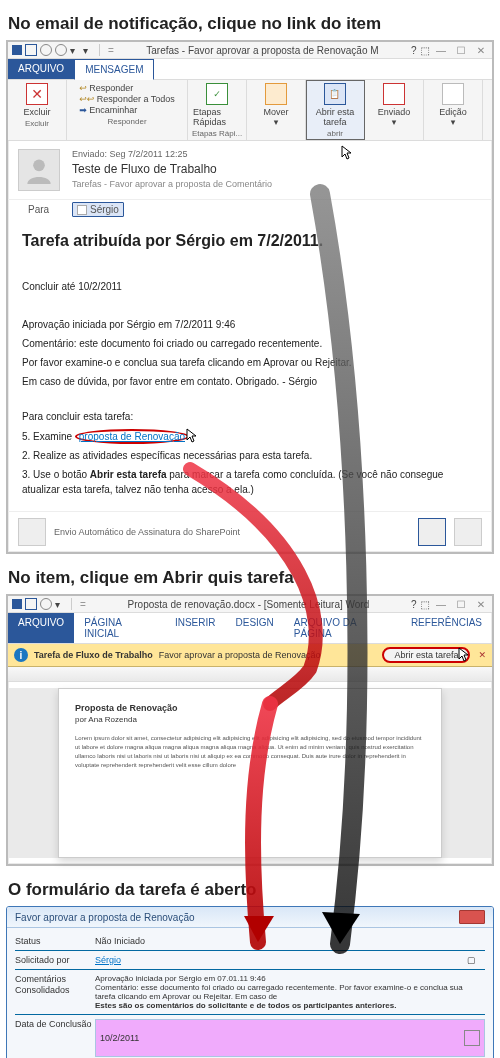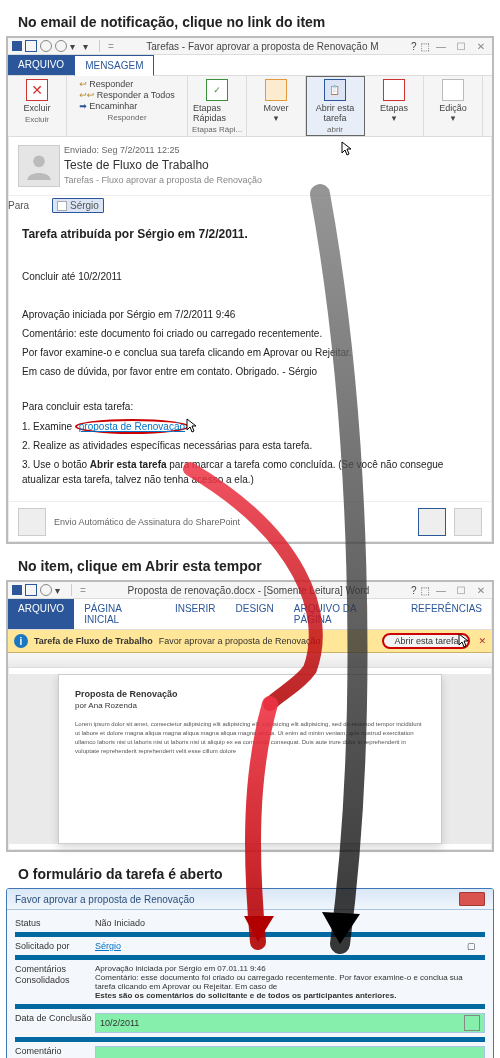--- a/index.html
+++ b/index.html
@@ -22,24 +22,24 @@
     background:#fff;
     font-size:12px;
   }
   h1.doc-title{
     color:var(--link);
     font-size:17px;
     font-weight:400;
     margin:10px 6px 14px 6px;
   }
   h2.doc-step{
-    font-size:14px;
+    font-size:17px;
     font-weight:600;
     color:#222;
-    margin:14px 6px 6px 18px;
+    margin:14px 6px 6px 8px;
   }
   .win{
     border:2px solid #bbb;
     margin:0 6px 8px 6px;
     background:#fff;
     box-shadow:0 0 0 1px #eaeaea inset;
     position:relative;
   }
   
   .ol-titlebar{
@@ -85,34 +85,34 @@
     border-right:1px solid #dcdcdc;padding:3px 5px 2px 5px;display:flex;flex-direction:column;align-items:center;min-width:48px;
   }
   .grp .stack{display:flex;flex-direction:column;gap:1px;font-size:9px;align-items:flex-start}
   .grp .icon{width:22px;height:22px;display:flex;align-items:center;justify-content:center;margin-bottom:2px}
   .grp .icon .g{width:20px;height:20px;border:1px solid #bbb;background:#fff}
   .grp .icon.blue .g{border-color:var(--blue);background:#dbe5f6}
   .grp .icon.orange .g{border-color:#e39a3c;background:#fdebcf}
   .grp .lbl{font-size:8px;color:#666;margin-top:2px;white-space:nowrap}
   .grp.sel{outline:1px solid #666;outline-offset:-1px}
   .msg-header{
-    display:flex;padding:8px 10px;gap:4px;border-bottom:1px solid #eee;font-size:10px
+    display:flex;padding:8px 10px;gap:12px;border-bottom:1px solid #eee;font-size:10px
   }
   .avatar{width:40px;height:40px;background:#e5e5e5;border:1px solid #ccc;display:flex;align-items:center;justify-content:center}
   .avatar svg{width:28px;height:28px;fill:#bbb}
   .msg-meta{flex:1}
   .msg-sent{color:#666;font-size:9px}
   .msg-subj{font-size:12px;color:#333;margin:3px 0}
   .msg-sub{color:#888;font-size:9px}
-  .msg-to{display:flex;align-items:center;font-size:10px;padding:2px 0;color:#555}
+  .msg-to{display:flex;align-items:center;font-size:10px;padding:2px 20px;color:#555}
   .msg-to .fld{color:#555;width:44px}
   .chip{background:#dbe5f6;border:1px solid var(--blue);padding:1px 4px;border-radius:1px;display:flex;align-items:center;gap:3px}
   .chip .pic{width:8px;height:8px;background:#fff;border:1px solid #aaa}
   .body{padding:10px 14px;font-size:10px;line-height:1.5;color:#222}
-  .body .strong{font-size:12px;font-weight:600;margin-bottom:26px}
+  .body .strong{font-size:16px;font-weight:600;margin-bottom:26px}
   .body p{margin:4px 0}
   .body .block2{margin-top:20px}
   a.wf-link{color:var(--link);text-decoration:underline}
   .red-oval{border:2px solid #c00;border-radius:50%/50%;padding:0 2px}
   .cursor{
     position:relative;display:inline-block;width:14px;height:16px;vertical-align:-4px;margin-left:-6px
   }
   .cursor svg{position:absolute;left:0;top:0;width:14px;height:16px}
   .footer-row{display:flex;align-items:center;padding:6px 10px;border-top:1px solid #eee;font-size:9px;color:#666;gap:8px}
   .footer-row .mini{width:26px;height:26px;border:1px solid #ccc;background:#eee}
@@ -137,26 +137,26 @@
   .page .lorem{font-size:6px;color:#555;line-height:1.5}
   .word-ribbonbg{background:#eaeaea}
   
   .dlg{border:1px solid #3f77b7;border-radius:3px;overflow:hidden;margin:0 6px 10px 6px;position:relative}
   .dlg-title{
     background:linear-gradient(#d9e7f7,#f0f6fc);font-size:10px;color:#2b4e7a;padding:3px 8px;border-bottom:1px solid #aac5e2;display:flex;align-items:center
   }
   .dlg-title .flex{flex:1}
   .dlg-title .close{background:#d9534f;width:24px;height:12px;border:1px solid #a33833;border-radius:1px}
   .form{background:#f4f7fb;padding:4px 8px;font-size:9px}
-  .frow{display:flex;align-items:flex-start;border-top:5px solid #0369a1;padding:4px 0}
+  .frow{display:flex;align-items:flex-start;border-top:1px solid #0369a1;padding:4px 0}
   .frow:first-child{border-top:none}
   .frow .flabel{width:80px;color:#333}
   .frow .fval{flex:1;color:#333}
   .fval a{color:var(--link);text-decoration:underline}
-  .finput{background:#86efac;border:1px solid #aac5e2;padding:1px 4px;display:flex;align-items:center}
+  .finput{background:#f0abfc;border:1px solid #aac5e2;padding:10px 4px;display:flex;align-items:center}
   .finput .cal{width:14px;height:14px;border:1px solid #888;margin-left:auto}
   .fsmall{font-size:8px;color:#555}
   
   .doc-wrap{position:relative}
   .big-arrows{position:absolute;inset:0;pointer-events:none}
 </style>
 </head>
 <body>
 
 <div class="doc-wrap">
@@ -231,21 +231,21 @@
       <span class="cursor" style="position:absolute;margin-top:62px;margin-left:26px">
         <svg viewBox="0 0 14 16">
               <path fill="#fff" stroke="#000" stroke-width="1" d="M1 1 L1 12 L4 9 L6 14 L8 13 L6 8 L10 8 Z"></path>
             </svg>
       </span>
     </div>
     <div class="grp">
       <div class="icon">
             <div class="g" style="border-color:#c33"></div>
           </div>
-      <div>Etapas</div>
+      <div>Enviado</div>
       <div>▾</div>
     </div>
     <div class="grp">
       <div class="icon">
             <div class="g"></div>
           </div>
       <div>Edição</div>
       <div>▾</div>
     </div>
     <div class="grp">
@@ -260,21 +260,21 @@
             <circle cx="12" cy="8" r="5"></circle>
             <path d="M2 24 C2 16 22 16 22 24 Z"></path>
           </svg>
     </div>
     <div class="msg-meta">
       <div class="msg-sent">
         <span>Enviado:</span>
         <span>Seg 7/2/2011 12:25</span>
       </div>
       <div class="msg-subj">Teste de Fluxo de Trabalho</div>
-      <div class="msg-sub">Tarefas - Fluxo aprovar a proposta de Renovação</div>
+      <div class="msg-sub">Tarefas - Favor aprovar a proposta de Comentário</div>
     </div>
   </div>
   <div class="msg-to">
     <div class="fld">Para</div>
     <div class="chip">
       <span class="pic"></span>
       <span>Sérgio</span>
     </div>
   </div>
 
@@ -283,21 +283,21 @@
     <p>Concluir até 10/2/2011</p>
     <br>
     <p>Aprovação iniciada por Sérgio em 7/2/2011 9:46</p>
     <p>Comentário: este documento foi criado ou carregado recentemente.</p>
     <p>Por favor examine-o e conclua sua tarefa clicando em Aprovar ou Rejeitar.</p>
     <p>Em caso de dúvida, por favor entre em contato. Obrigado. - Sérgio</p>
 
     <div class="block2">
       <p>Para concluir esta tarefa:</p>
       <p>
-        <span>1. Examine </span>
+        <span>5. Examine </span>
         <span class="red-oval"><a class="wf-link" href="#">proposta de Renovação</a></span>
         <span class="cursor">
           <svg viewBox="0 0 14 16">
                 <path fill="#fff" stroke="#000" stroke-width="1" d="M1 1 L1 12 L4 9 L6 14 L8 13 L6 8 L10 8 Z"></path>
               </svg>
         </span>
       </p>
       <p>2. Realize as atividades específicas necessárias para esta tarefa.</p>
       <p>
         <span>3. Use o botão </span><b>Abrir esta tarefa</b><span> para marcar a tarefa como concluída. (Se você não consegue atualizar esta tarefa, talvez não tenha acesso a ela.)</span>
@@ -306,21 +306,21 @@
   </div>
 
   <div class="footer-row">
     <div class="mini"></div>
     <div class="flex">Envio Automático de Assinatura do SharePoint</div>
     <div class="mini" style="border-color:#2b579a"></div>
     <div class="mini"></div>
   </div>
 </div>
 
-<h2 class="doc-step">No item, clique em Abrir esta tempor</h2>
+<h2 class="doc-step">No item, clique em Abrir quis tarefa</h2>
 
 <div class="win word">
   <div class="ol-titlebar">
     <div class="quick">
       <span style="background:#2b579a"></span>
       <span class="q-save"></span>
       <span class="q-undo"></span>
       <span>▾</span>
     </div>
     <span class="title-sep">=</span>

